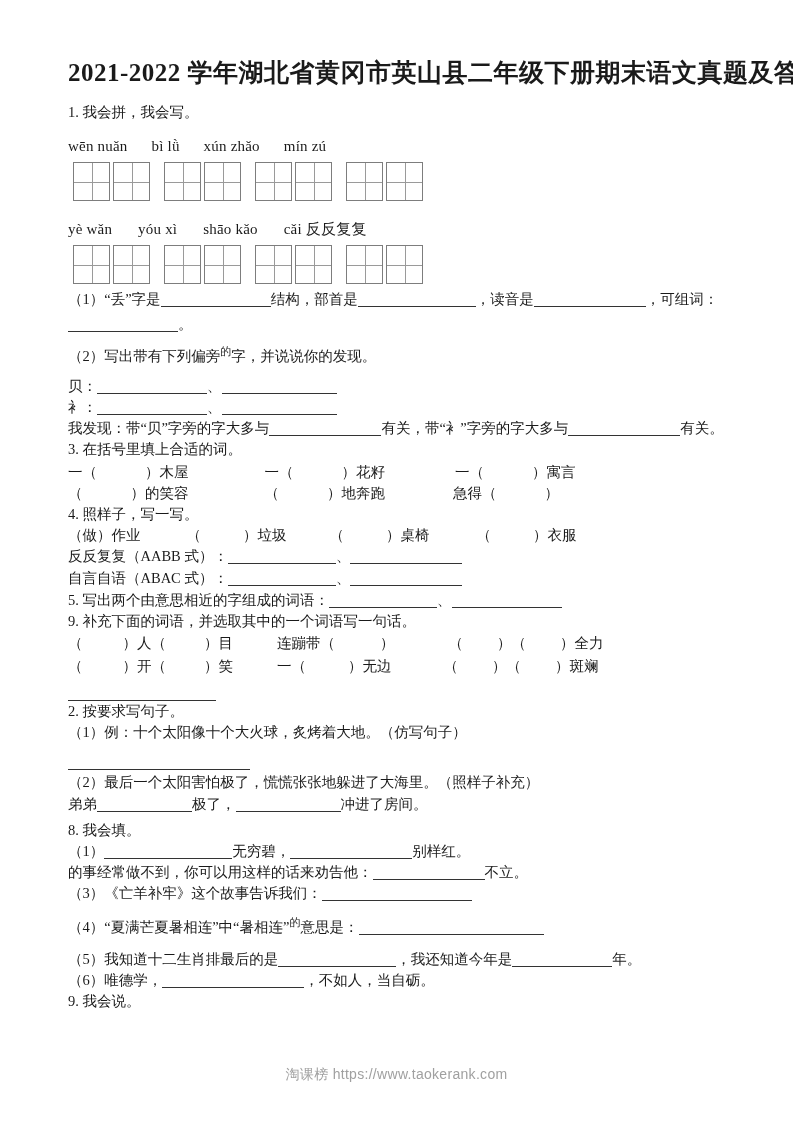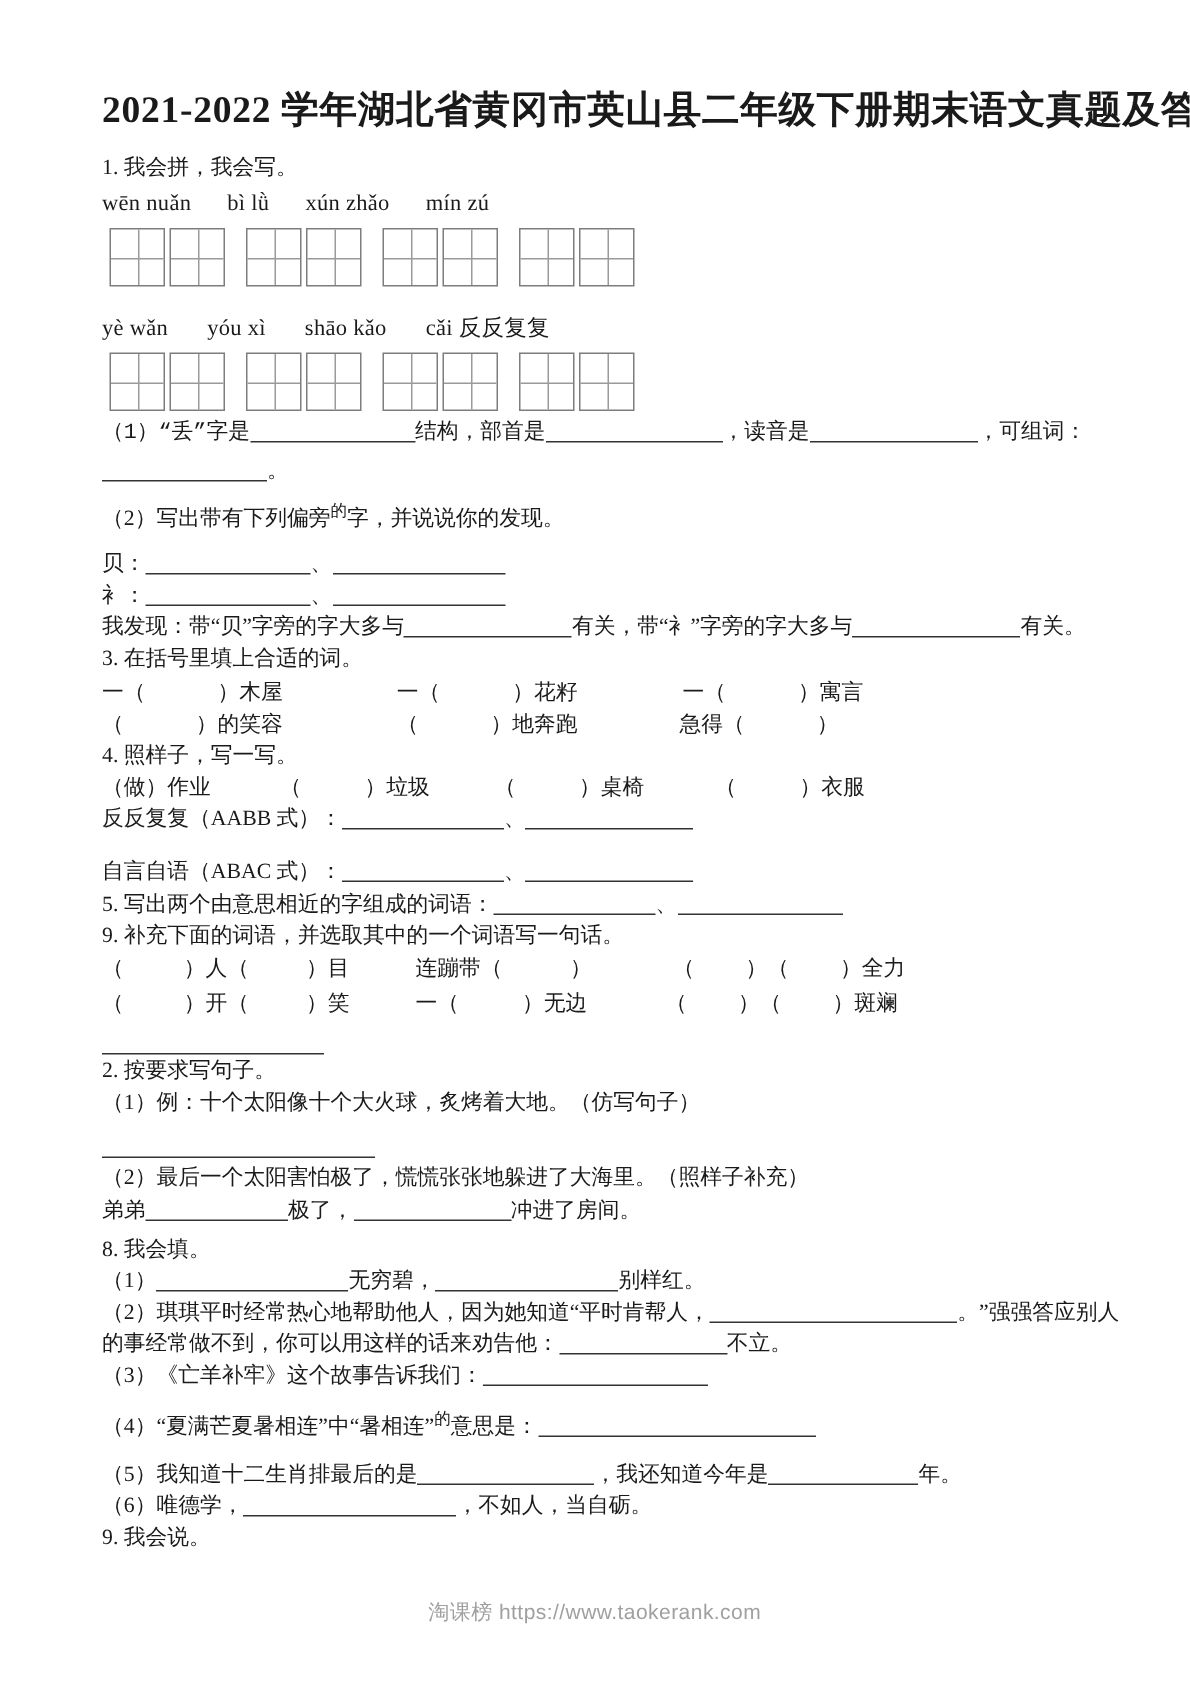--- a/index.html
+++ b/index.html
@@ -53,21 +53,21 @@
     font-size:14px;color:var(--footer-color,#a0a0a0);letter-spacing:0.3px;
   }
 </style>
 </head>
 <body>
 
 <div class="page">
   <h1 class="title">2021-2022 学年湖北省黄冈市英山县二年级下册期末语文真题及答案</h1>
   <div class="doc">
       <div class="line"><span class="seg">1. 我会拼，我会写。</span></div>
-      <div class="line pinyin" style="margin-top: 2px;"><span class="seg">wēn nuǎn</span><span class="gap" style="width: 24px;"></span><span class="seg">bì lǜ</span><span class="gap" style="width: 24px;"></span><span class="seg">xún zhǎo</span><span class="gap" style="width: 24px;"></span><span class="seg">mín zú</span></div>
+      <div class="line pinyin" style="margin-top: 12px;"><span class="seg">wēn nuǎn</span><span class="gap" style="width: 24px;"></span><span class="seg">bì lǜ</span><span class="gap" style="width: 24px;"></span><span class="seg">xún zhǎo</span><span class="gap" style="width: 24px;"></span><span class="seg">mín zú</span></div>
       <div class="gridrow">
         <div class="tgroup">
           <div class="tbox"></div>
           <div class="tbox"></div>
         </div>
         <div class="tgroup">
           <div class="tbox"></div>
           <div class="tbox"></div>
         </div>
         <div class="tgroup">
@@ -91,46 +91,45 @@
         </div>
         <div class="tgroup">
           <div class="tbox"></div>
           <div class="tbox"></div>
         </div>
         <div class="tgroup">
           <div class="tbox"></div>
           <div class="tbox"></div>
         </div>
       </div>
-      <div class="line" style="margin-top: 3px; font-family: Liberation Mono, monospace;"><span class="seg">（1）“丢”字是</span><span class="blank" style="width: 110px;"></span><span class="seg">结构，部首是</span><span class="blank" style="width: 118px;"></span><span class="seg">，读音是</span><span class="blank" style="width: 112px;"></span><span class="seg">，可组词：</span></div>
+      <div class="line" style="margin-top: 3px;"><span class="seg">（1）“丢”字是</span><span class="blank" style="width: 110px;"></span><span class="seg">结构，部首是</span><span class="blank" style="width: 118px;"></span><span class="seg">，读音是</span><span class="blank" style="width: 112px;"></span><span class="seg">，可组词：</span></div>
       <div class="line" style="margin-top: 4px;"><span class="blank" style="width: 110px;"></span><span class="seg">。</span></div>
       <div class="line" style="margin-top: 6px;"><span class="seg">（2）写出带有下列偏旁</span><span class="seg sup">的</span><span class="seg">字，并说说你的发现。</span></div>
       <div class="line" style="margin-top: 9px;"><span class="seg">贝：</span><span class="blank" style="width: 110px;"></span><span class="seg">、</span><span class="blank" style="width: 115px;"></span></div>
       <div class="line"><span class="seg">衤：</span><span class="blank" style="width: 110px;"></span><span class="seg">、</span><span class="blank" style="width: 115px;"></span></div>
       <div class="line"><span class="seg">我发现：带“贝”字旁的字大多与</span><span class="blank" style="width: 112px;"></span><span class="seg">有关，带“衤”字旁的字大多与</span><span class="blank" style="width: 112px;"></span><span class="seg">有关。</span></div>
       <div class="line"><span class="seg">3. 在括号里填上合适的词。</span></div>
       <div class="line" style="margin-top: 2px;"><span class="seg">一（</span><span class="gap" style="width: 48px;"></span><span class="seg">）木屋</span><span class="gap" style="width: 76px;"></span><span class="seg">一（</span><span class="gap" style="width: 48px;"></span><span class="seg">）花籽</span><span class="gap" style="width: 70px;"></span><span class="seg">一（</span><span class="gap" style="width: 48px;"></span><span class="seg">）寓言</span></div>
       <div class="line"><span class="seg">（</span><span class="gap" style="width: 48px;"></span><span class="seg">）的笑容</span><span class="gap" style="width: 76px;"></span><span class="seg">（</span><span class="gap" style="width: 48px;"></span><span class="seg">）地奔跑</span><span class="gap" style="width: 68px;"></span><span class="seg">急得（</span><span class="gap" style="width: 48px;"></span><span class="seg">）</span></div>
       <div class="line"><span class="seg">4. 照样子，写一写。</span></div>
       <div class="line"><span class="seg">（做）作业</span><span class="gap" style="width: 46px;"></span><span class="seg">（</span><span class="gap" style="width: 42px;"></span><span class="seg">）垃圾</span><span class="gap" style="width: 43px;"></span><span class="seg">（</span><span class="gap" style="width: 42px;"></span><span class="seg">）桌椅</span><span class="gap" style="width: 47px;"></span><span class="seg">（</span><span class="gap" style="width: 42px;"></span><span class="seg">）衣服</span></div>
       <div class="line"><span class="seg">反反复复（AABB 式）：</span><span class="blank" style="width: 108px;"></span><span class="seg">、</span><span class="blank" style="width: 112px;"></span></div>
-      <div class="line" style="margin-top: 14px;"><span class="seg">自言自语（ABAC 式）：</span><span class="blank" style="width: 108px;"></span><span class="seg">、</span><span class="blank" style="width: 112px;"></span></div>
+      <div class="line" style="margin-top: 1px;"><span class="seg">自言自语（ABAC 式）：</span><span class="blank" style="width: 108px;"></span><span class="seg">、</span><span class="blank" style="width: 112px;"></span></div>
       <div class="line" style="margin-top: 1px;"><span class="seg">5. 写出两个由意思相近的字组成的词语：</span><span class="blank" style="width: 108px;"></span><span class="seg">、</span><span class="blank" style="width: 110px;"></span></div>
       <div class="line"><span class="seg">9. 补充下面的词语，并选取其中的一个词语写一句话。</span></div>
       <div class="line" style="margin-top: 1px;"><span class="seg">（</span><span class="gap" style="width: 40px;"></span><span class="seg">）人（</span><span class="gap" style="width: 38px;"></span><span class="seg">）目</span><span class="gap" style="width: 44px;"></span><span class="seg">连蹦带（</span><span class="gap" style="width: 45px;"></span><span class="seg">）</span><span class="gap" style="width: 54px;"></span><span class="seg">（</span><span class="gap" style="width: 34px;"></span><span class="seg">）（</span><span class="gap" style="width: 34px;"></span><span class="seg">）全力</span></div>
       <div class="line" style="margin-top: 2px;"><span class="seg">（</span><span class="gap" style="width: 40px;"></span><span class="seg">）开（</span><span class="gap" style="width: 38px;"></span><span class="seg">）笑</span><span class="gap" style="width: 44px;"></span><span class="seg">一（</span><span class="gap" style="width: 42px;"></span><span class="seg">）无边</span><span class="gap" style="width: 52px;"></span><span class="seg">（</span><span class="gap" style="width: 34px;"></span><span class="seg">）（</span><span class="gap" style="width: 34px;"></span><span class="seg">）斑斓</span></div>
       <div class="line solo" style="margin-top: 8px;"><span class="blank" style="width: 148px;"></span></div>
       <div class="line"><span class="seg">2. 按要求写句子。</span></div>
       <div class="line"><span class="seg">（1）例：十个太阳像十个大火球，炙烤着大地。（仿写句子）</span></div>
       <div class="line solo" style="margin-top: 11px;"><span class="blank" style="width: 182px;"></span></div>
       <div class="line" style="margin-top: 2px;"><span class="seg">（2）最后一个太阳害怕极了，慌慌张张地躲进了大海里。（照样子补充）</span></div>
       <div class="line" style="margin-top: 1px;"><span class="seg">弟弟</span><span class="blank" style="width: 95px;"></span><span class="seg">极了，</span><span class="blank" style="width: 105px;"></span><span class="seg">冲进了房间。</span></div>
       <div class="line" style="margin-top: 5px;"><span class="seg">8. 我会填。</span></div>
       <div class="line"><span class="seg">（1）</span><span class="blank" style="width: 128px;"></span><span class="seg">无穷碧，</span><span class="blank" style="width: 122px;"></span><span class="seg">别样红。</span></div>
-      <div class="line"><span class="seg">（2）琪琪平时经常热心地帮助他人，因为她知道“平时肯帮人，</span><span class="blank" style="width: 165px;"></span><span class="seg">。”强强答应别人</span></div>
       <div class="line"><span class="seg">的事经常做不到，你可以用这样的话来劝告他：</span><span class="blank" style="width: 112px;"></span><span class="seg">不立。</span></div>
       <div class="line"><span class="seg">（3）《亡羊补牢》这个故事告诉我们：</span><span class="blank" style="width: 150px;"></span></div>
       <div class="line" style="margin-top: 8px;"><span class="seg">（4）“夏满芒夏暑相连”中“暑相连”</span><span class="seg sup">的</span><span class="seg">意思是：</span><span class="blank" style="width: 185px;"></span></div>
       <div class="line" style="margin-top: 11px;"><span class="seg">（5）我知道十二生肖排最后的是</span><span class="blank" style="width: 118px;"></span><span class="seg">，我还知道今年是</span><span class="blank" style="width: 100px;"></span><span class="seg">年。</span></div>
       <div class="line"><span class="seg">（6）唯德学，</span><span class="blank" style="width: 142px;"></span><span class="seg">，不如人，当自砺。</span></div>
       <div class="line"><span class="seg">9. 我会说。</span></div>
     </div>
 </div>
 
 <div class="footer">淘课榜 https://www.taokerank.com</div>

